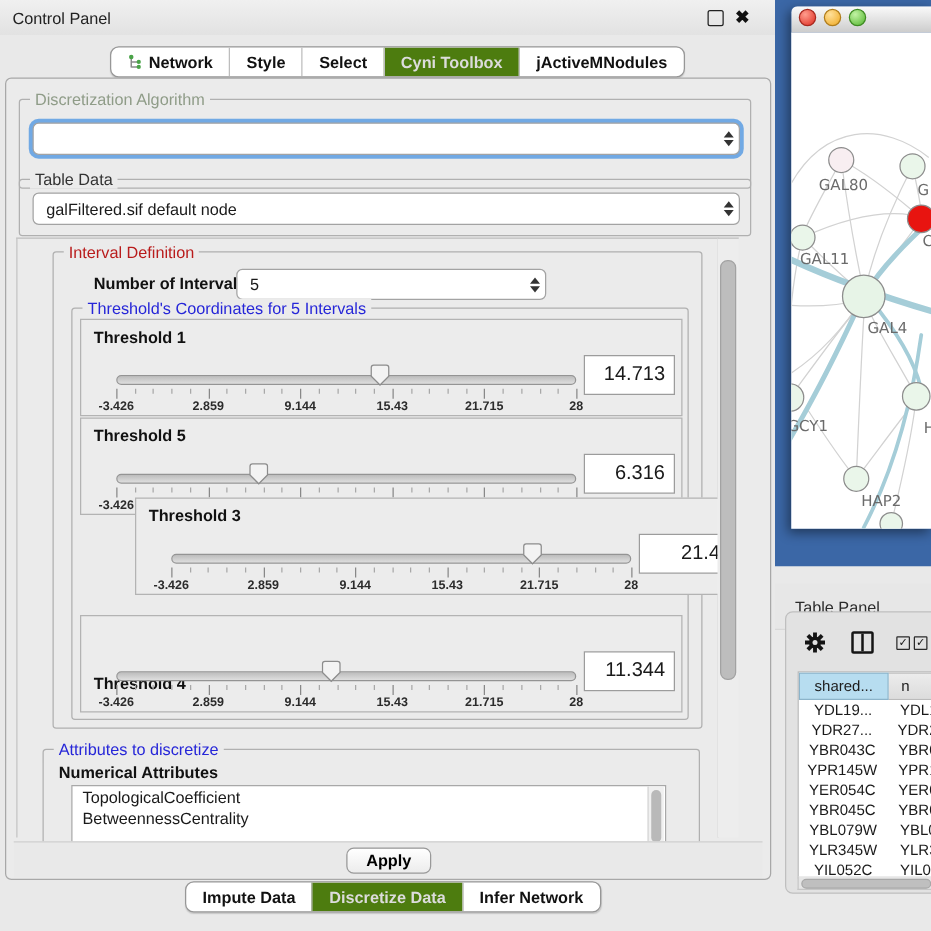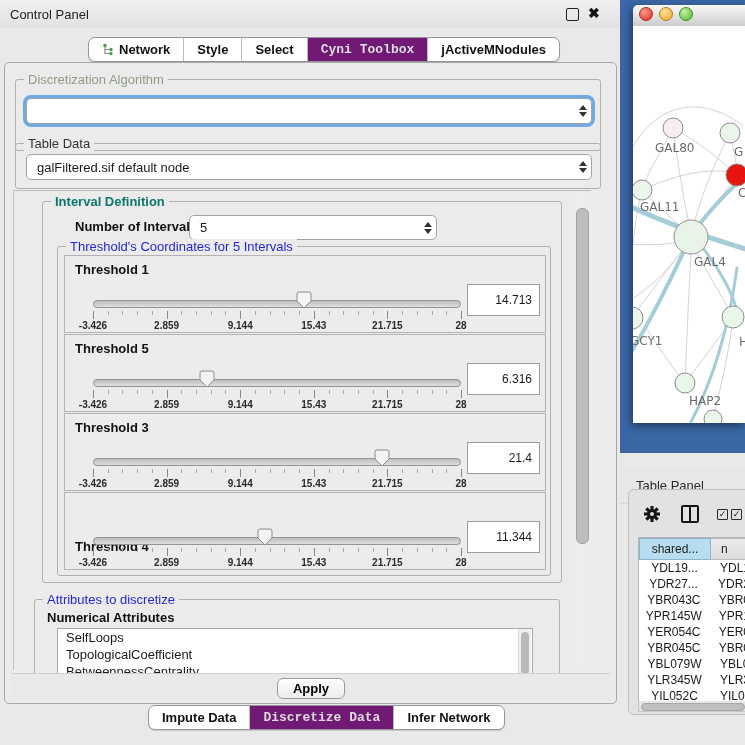--- a/index.html
+++ b/index.html
@@ -11,27 +11,27 @@
   .cp-titlebar{left:0;top:0;width:620px;height:28px;background:linear-gradient(#f0f0f0,#e2e2e2);}
   .cp-title{left:10px;top:7px;font-size:13px;color:#222;}
   .win-float{left:566px;top:8px;width:11px;height:11px;border:1.5px solid #222;border-radius:2px;}
   .win-close{left:588px;top:5px;font-size:14px;font-weight:bold;color:#111;}
 
   .segbar{display:inline-flex;height:23px;border:1px solid #979797;border-radius:7px;background:#fff;
           overflow:hidden;box-shadow:0 1px 1px rgba(0,0,0,.15);}
   .seg{display:flex;align-items:center;gap:5px;padding:0 13px;font-size:13px;font-weight:bold;color:#111;
        border-left:1px solid #bdbdbd;white-space:nowrap;}
   .seg:first-child{border-left:none;}
-  .seg.sel{background:#701a75;color:#dcdcdc;font-family:Liberation Mono, monospace;}
+  .seg.sel{background:#4d7c0f;color:#dcdcdc;}
 
   .main-panel{left:4px;top:62px;width:611px;height:640px;background:#ebebeb;border:1px solid #a8a8a8;border-radius:5px;}
 
   .group{position:absolute;border:1px solid #b0b0b0;border-radius:3px;}
   .gtitle{position:absolute;top:-8px;left:8px;background:#ebebeb;padding:0 4px;font-size:13px;white-space:nowrap;}
-  .t-green{color:#0f766e;font-weight:bold;}
+  .t-green{color:#b91c1c;}
   .t-blue{color:#2626d8;}
   .t-fade{color:#8f9c88;}
   .t-dark{color:#333;}
 
   .combo{position:absolute;background:#fff;border:1px solid #a3a3a3;border-radius:5px;font-size:13px;
          display:flex;align-items:center;}
   .combo .val{padding-left:10px;flex:1;}
   .arrows{width:16px;display:flex;flex-direction:column;align-items:center;gap:2px;}
   .tri-up{width:0;height:0;border-left:4px solid transparent;border-right:4px solid transparent;border-bottom:5px solid #333;}
   .tri-dn{width:0;height:0;border-left:4px solid transparent;border-right:4px solid transparent;border-top:5px solid #333;}
@@ -50,21 +50,21 @@
 
   .thr-row{position:absolute;left:6px;width:480px;height:76px;border:1px solid #b3b3b3;background:#ececec;}
   .track{position:absolute;left:28px;top:44px;width:366px;height:6px;background:linear-gradient(#bdbdbd,#dedede);
          border:1px solid #949494;border-radius:4px;}
   .handle{position:absolute;top:35px;width:16px;height:18px;}
   .tickrow{position:absolute;left:28px;top:55px;width:368px;height:9px;}
   .tick{position:absolute;top:0;width:1px;background:#888;}
   .ticklbls{position:absolute;left:28px;top:64px;width:368px;height:11px;font-size:10px;font-weight:bold;color:#2b2b2b;}
   .ticklbl{position:absolute;transform:translateX(-50%);white-space:nowrap;}
   .valbox{position:absolute;left:402px;top:28px;width:64px;height:30px;background:#fff;border:1px solid #9c9c9c;
-          font-size:12px;text-align:right;line-height:30px;padding-right:7px;box-sizing:content-box;}
+          font-size:16px;text-align:right;line-height:30px;padding-right:7px;box-sizing:content-box;}
 
   .attr-list{position:absolute;background:#fff;border:1px solid #a8a8a8;font-size:13px;overflow:hidden;}
   .attr-item{height:17px;line-height:17px;padding-left:8px;}
   .list-vsb{position:absolute;right:1px;top:0;width:12px;height:100%;background:#f0f0f0;border-left:1px solid #d5d5d5;}
   .list-thumb{position:absolute;left:1.5px;top:3px;width:8px;height:42px;background:#b9b9b9;border-radius:5px;}
 
   .apply-strip{left:6px;top:610px;width:599px;height:28px;background:#e9e9e9;border-top:1px solid #cfcfcf;}
   .btn{position:absolute;background:linear-gradient(#ffffff,#ececec);border:1px solid #999;border-radius:6px;
        font-size:13px;font-weight:bold;text-align:center;}
 
@@ -252,21 +252,21 @@
                 <div class="ticklbls">
                   <span class="ticklbl" style="left:0%;">-3.426</span>
                   <span class="ticklbl" style="left:20%;">2.859</span>
                   <span class="ticklbl" style="left:40%;">9.144</span>
                   <span class="ticklbl" style="left:60%;">15.43</span>
                   <span class="ticklbl" style="left:80%;">21.715</span>
                   <span class="ticklbl" style="left:100%;">28</span>
                 </div>
                 <div class="valbox">6.316</div>
               </div>
-              <div class="thr-row" style="top: 166px;">
+              <div class="thr-row" style="top: 151px; margin-left: 44px;">
                 <span class="abs lbl-bold" style="left:10px;top:6px;">Threshold 3</span>
                 <div class="track"></div>
                 <svg class="handle" style="left:309.1px;" width="16" height="18">
                   <path d="M3,1 h10 a2,2 0 0 1 2,2 v7 l-7,7 l-7,-7 v-7 a2,2 0 0 1 2,-2 z" fill="#f3f3f3" stroke="#8c8c8c"></path>
                 </svg>
                 <div class="tickrow">
                   <span class="tick" style="left:0%;height:8px;"></span>
                   <span class="tick" style="left:4%;height:4px;background:#a8a8a8;"></span>
                   <span class="tick" style="left:8%;height:4px;background:#a8a8a8;"></span>
                   <span class="tick" style="left:12%;height:4px;background:#a8a8a8;"></span>
@@ -349,21 +349,20 @@
               </div>
             </div>
         </div>
       </div>
 
       <div class="group" style="left:20px;top:408px;width:524px;height:76px;">
         <span class="gtitle t-blue">Attributes to discretize</span>
         <span class="abs lbl-bold" style="left:12px;top:10px;">Numerical Attributes</span>
         <div class="attr-list" style="left:22px;top:28px;width:474px;height:46px;">
           <div id="attrItems">
-              <div class="attr-item">SelfLoops</div>
               <div class="attr-item">TopologicalCoefficient</div>
               <div class="attr-item">BetweennessCentrality</div>
             </div>
           <div class="list-vsb">
               <div class="list-thumb"></div>
             </div>
         </div>
       </div>
     </div>
 

